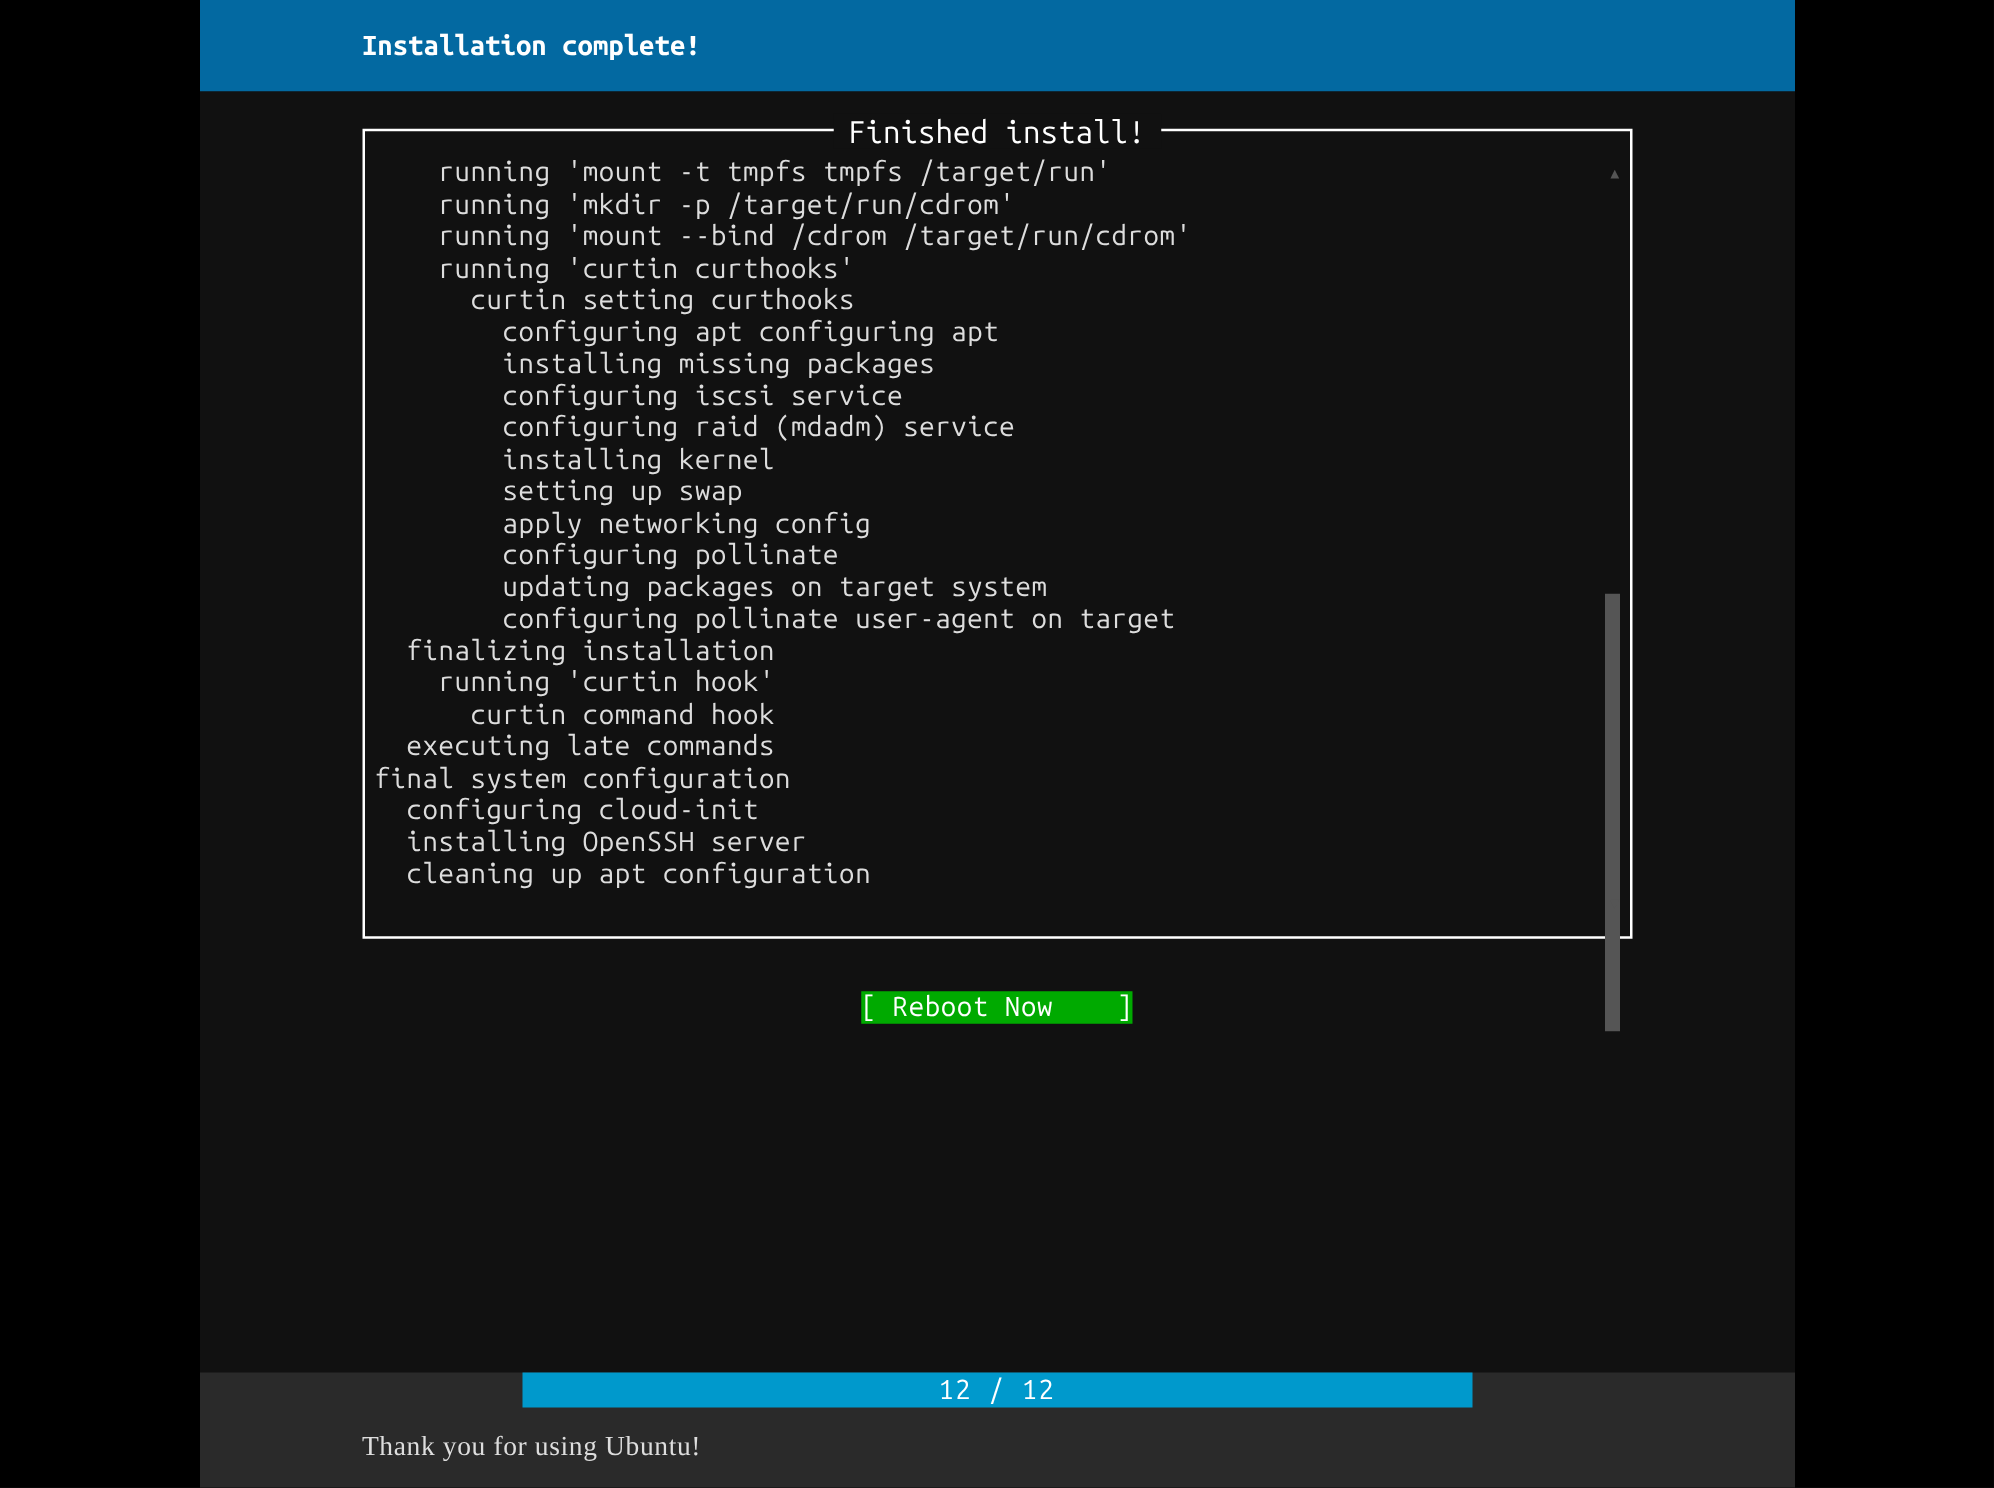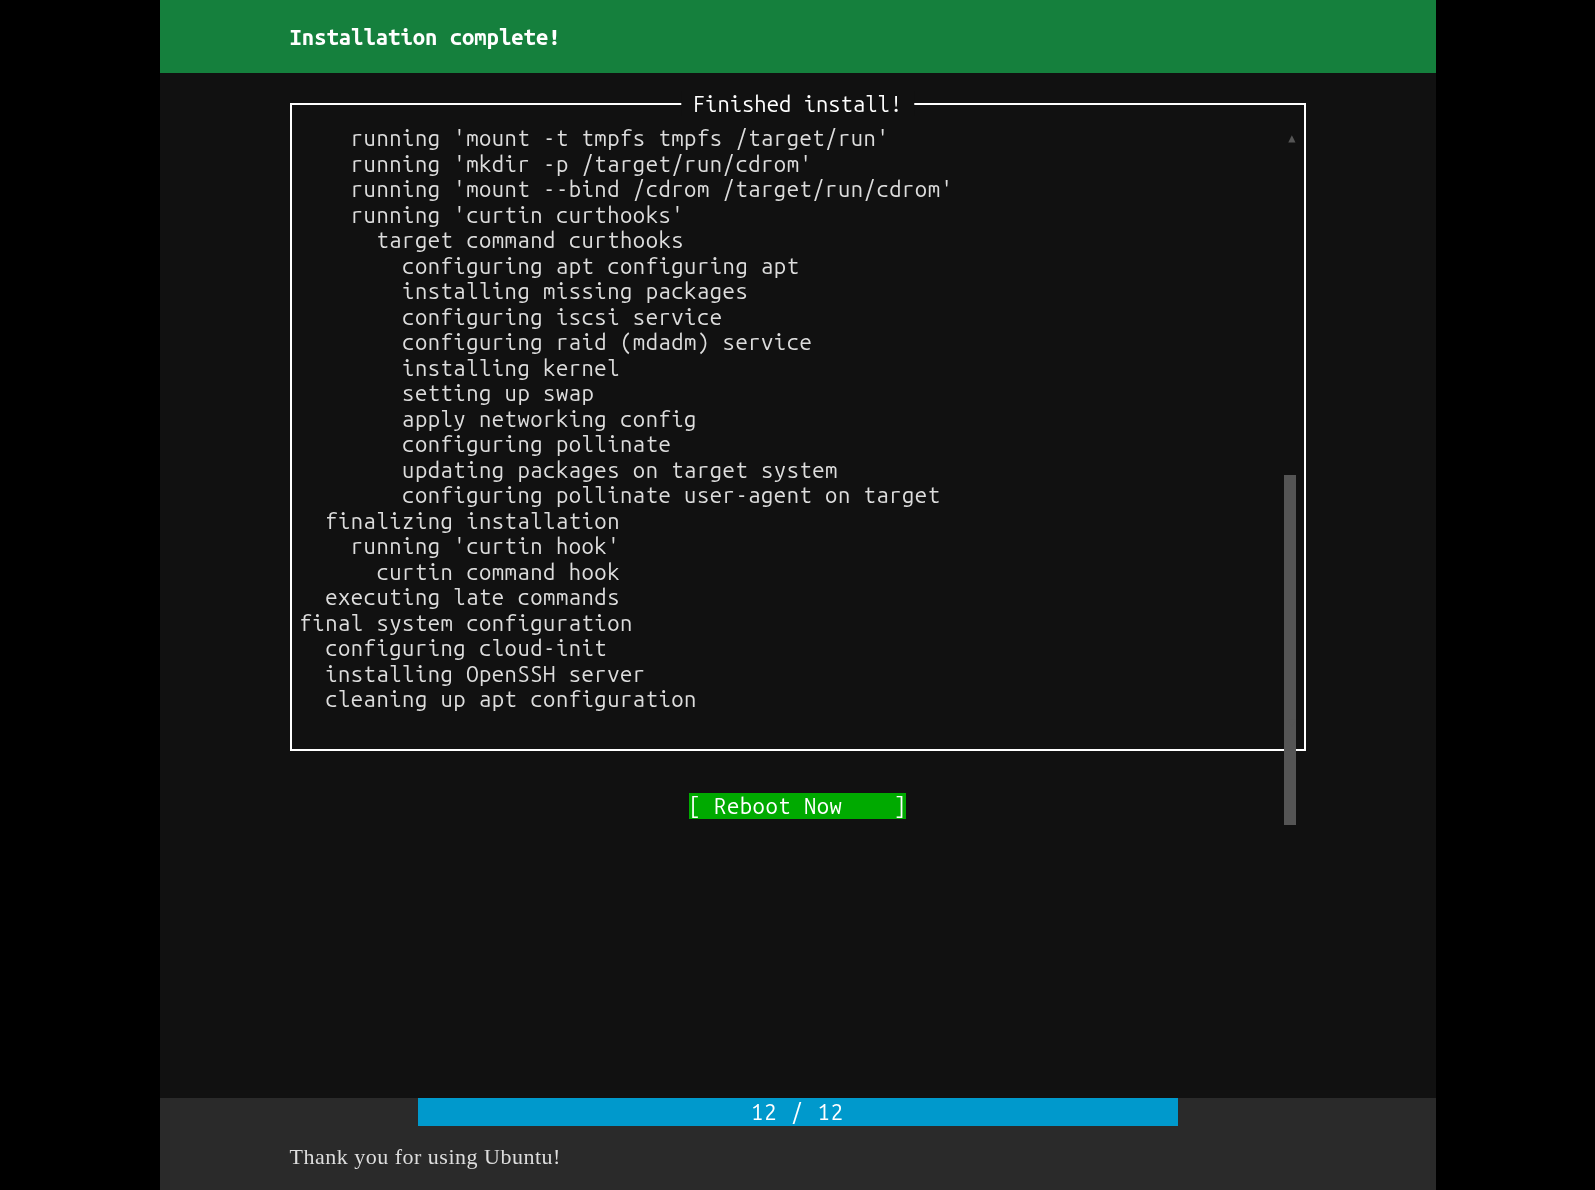--- a/index.html
+++ b/index.html
@@ -18,21 +18,21 @@
       position: relative;
     }
     .wrapper {
       width: 1276px;
       margin: 0 auto;
       height: 100%;
       background: #111111;
       position: relative;
     }
     .header {
-      background: #15803d;
+      background: #0369a1;
       color: #ffffff;
       padding: 24px 0 24px 130px;
       font-weight: bold;
       font-size: 22px;
     }
     .content-area {
       padding: 30px 130px 0 130px;
       position: relative;
     }
     .frame {
@@ -42,21 +42,21 @@
       min-height: 648px;
     }
     .frame-title {
       position: absolute;
       top: -14px;
       left: 50%;
       transform: translateX(-50%);
       background: #111111;
       padding: 0 12px;
       color: #ffffff;
-      font-size: 22px;
+      font-size: 25px;
       white-space: nowrap;
     }
     .log-line {
       white-space: pre;
       line-height: 25.5px;
       color: #dddddd;
       font-size: 22px;
       letter-spacing: 0.5px;
     }
     .scrollbar-track {
@@ -133,21 +133,21 @@
   </div>
 
   <div class="content-area">
     <div class="frame">
       <span class="frame-title">Finished install!</span>
       <div id="log-content">
           <div class="log-line">    running 'mount -t tmpfs tmpfs /target/run'</div>
           <div class="log-line">    running 'mkdir -p /target/run/cdrom'</div>
           <div class="log-line">    running 'mount --bind /cdrom /target/run/cdrom'</div>
           <div class="log-line">    running 'curtin curthooks'</div>
-          <div class="log-line">      target command curthooks</div>
+          <div class="log-line">      curtin setting curthooks</div>
           <div class="log-line">        configuring apt configuring apt</div>
           <div class="log-line">        installing missing packages</div>
           <div class="log-line">        configuring iscsi service</div>
           <div class="log-line">        configuring raid (mdadm) service</div>
           <div class="log-line">        installing kernel</div>
           <div class="log-line">        setting up swap</div>
           <div class="log-line">        apply networking config</div>
           <div class="log-line">        configuring pollinate</div>
           <div class="log-line">        updating packages on target system</div>
           <div class="log-line">        configuring pollinate user-agent on target</div>

